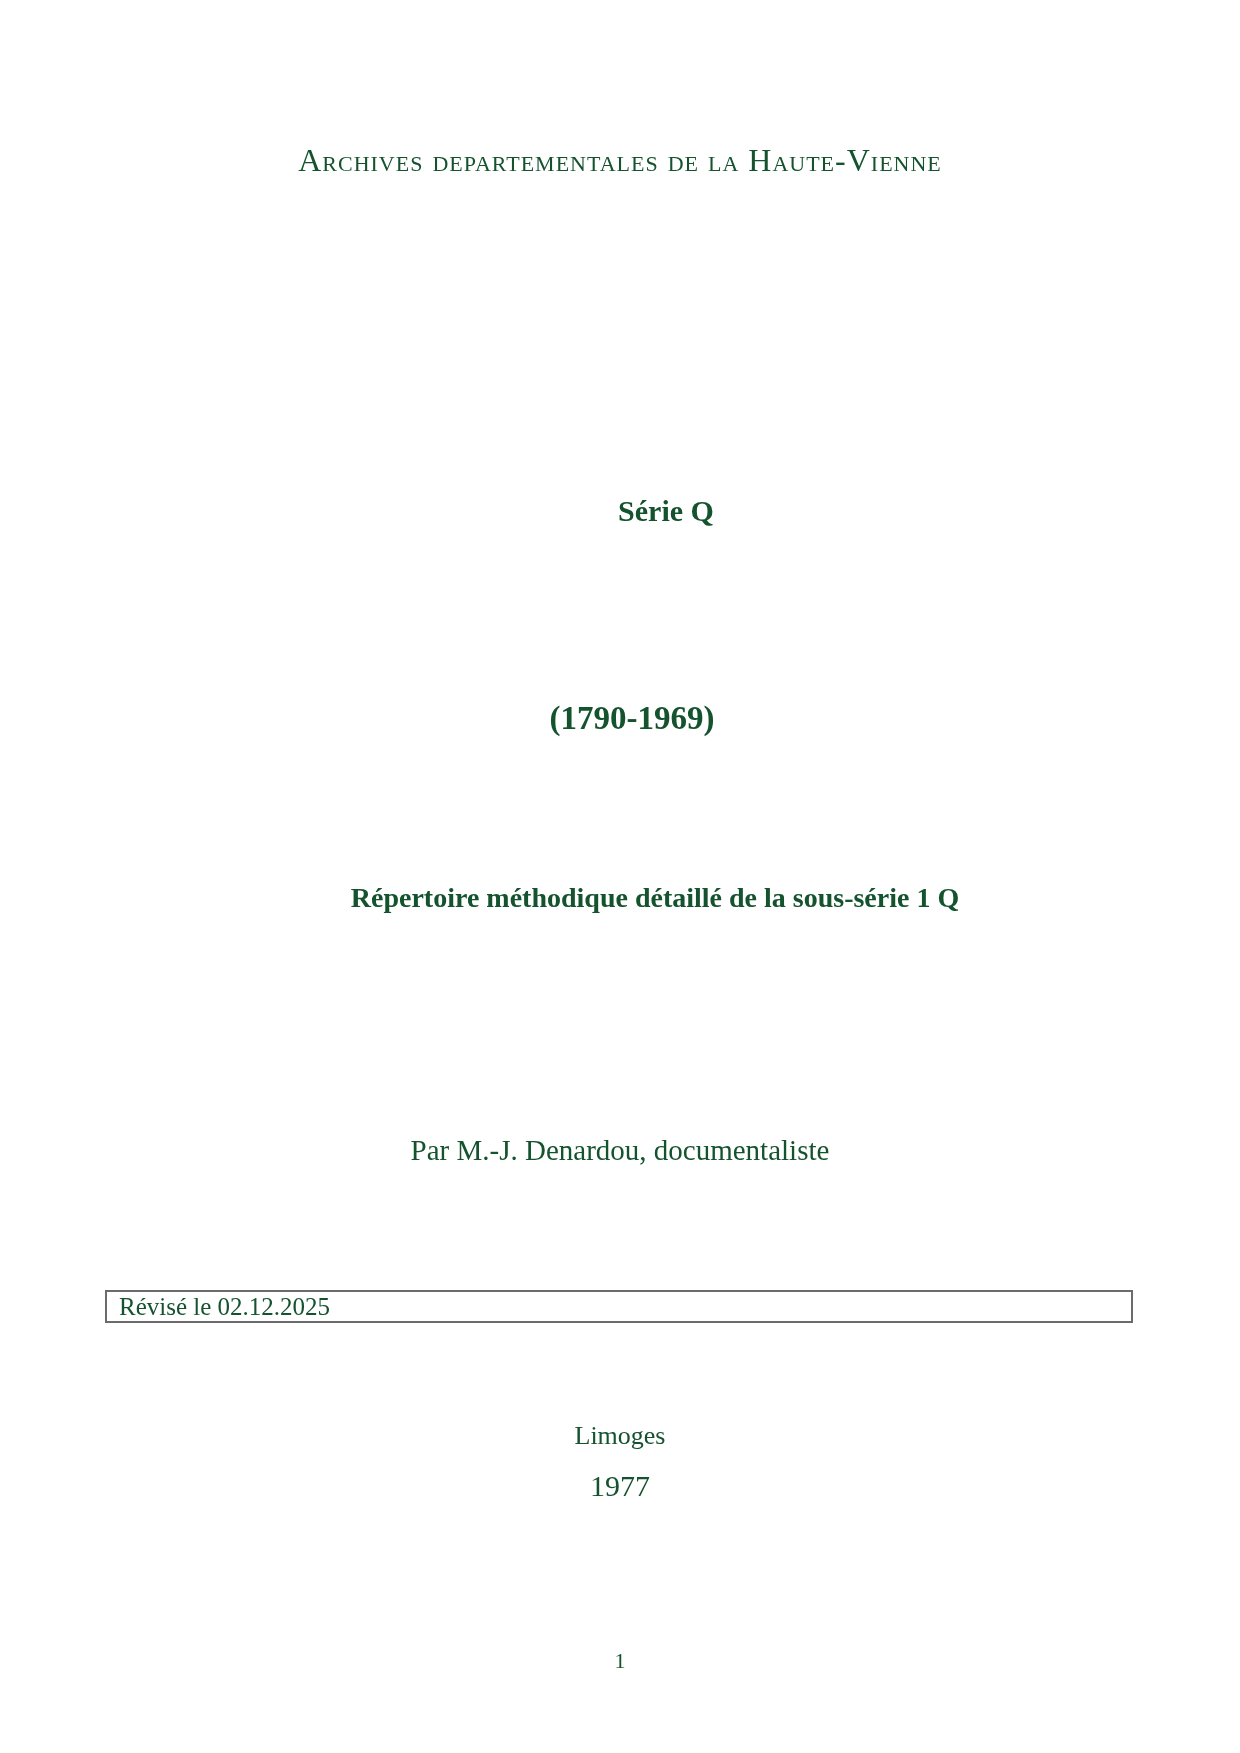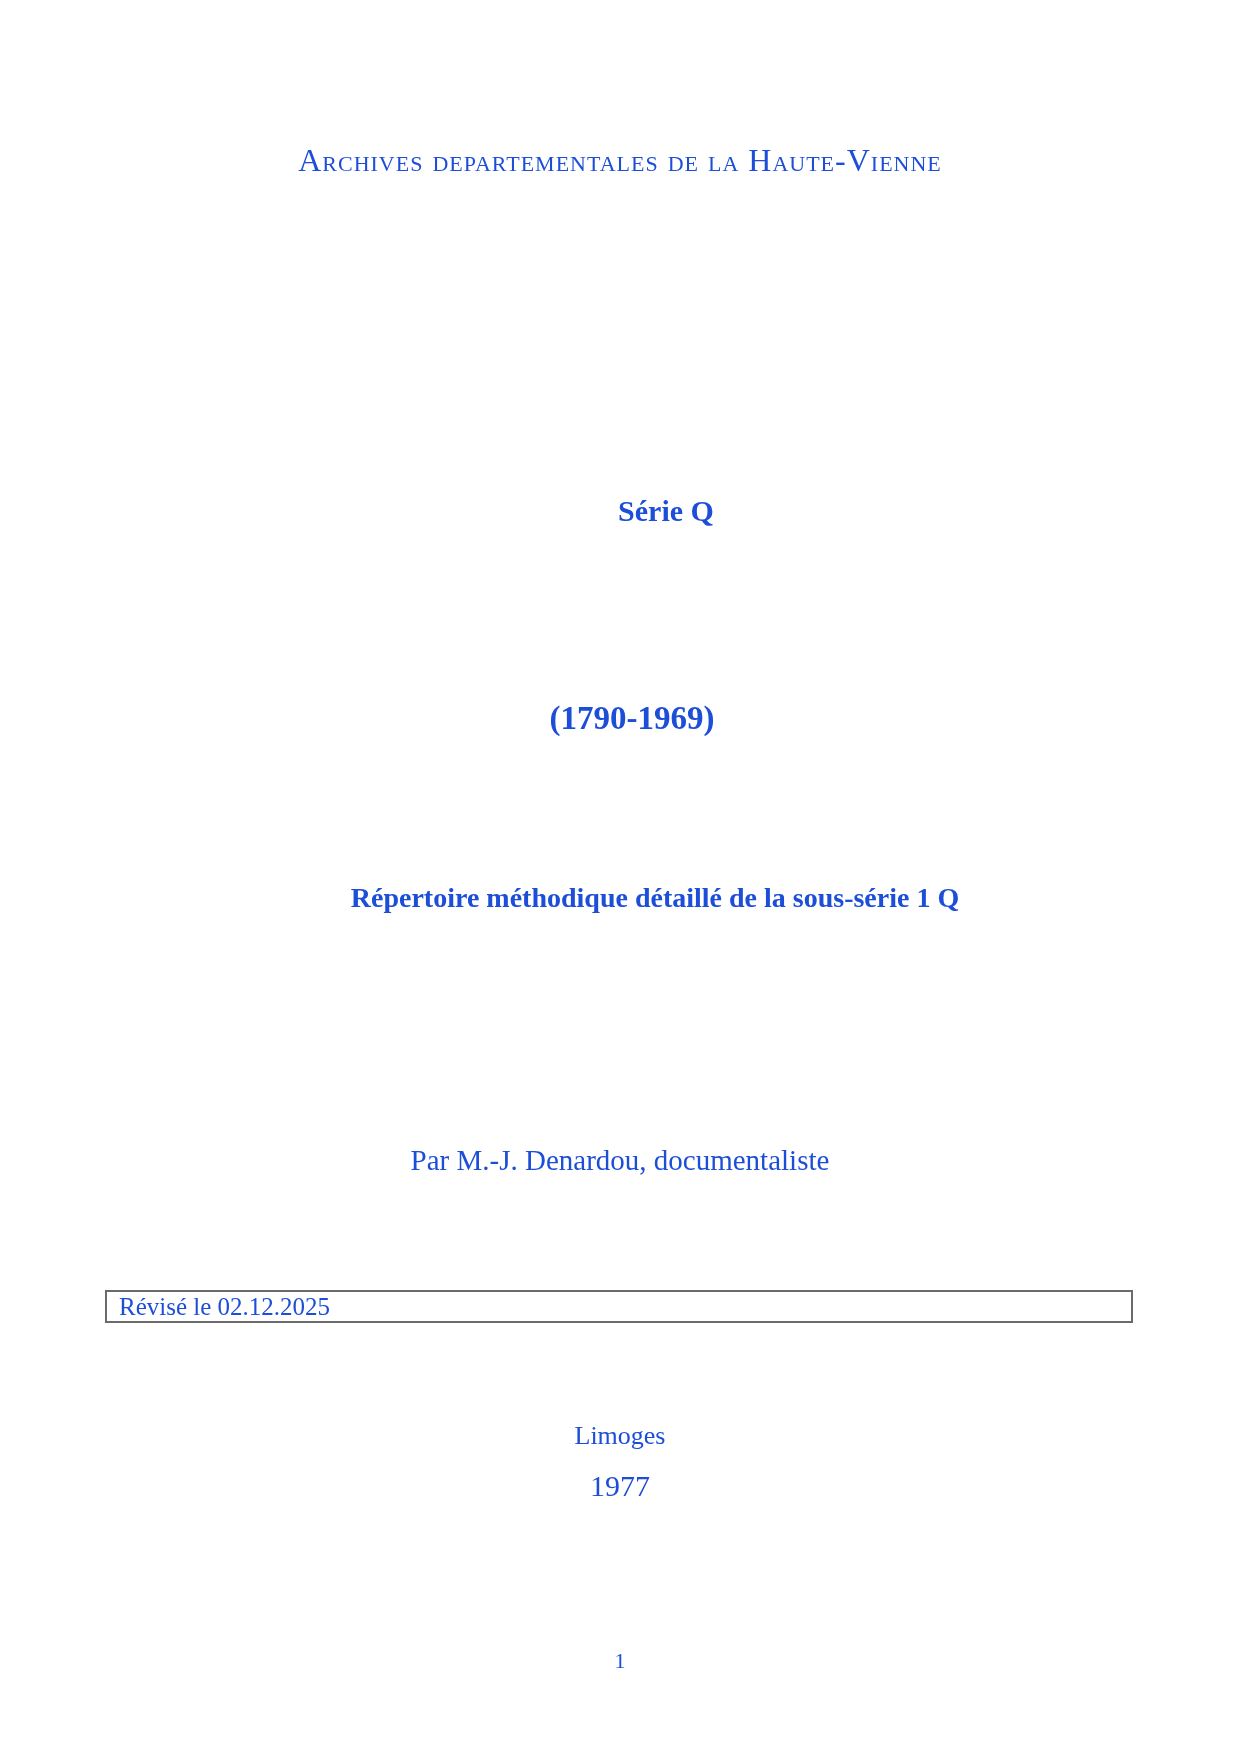--- a/index.html
+++ b/index.html
@@ -6,21 +6,21 @@
     margin: 0;
     padding: 0;
     background: #ffffff;
   }
   .page {
     position: relative;
     width: 1240px;
     height: 1753px;
     background: #ffffff;
     font-family: "Liberation Serif", "DejaVu Serif", serif;
-    color: #1d4ed8;
+    color: #14532d;
     overflow: hidden;
   }
   .line {
     position: absolute;
     left: 0;
     width: 100%;
     text-align: center;
     white-space: nowrap;
   }
   .institution {
@@ -46,21 +46,20 @@
   }
   .subtitle {
     top: 882px;
     font-size: 28px;
     font-weight: bold;
     padding-left: 35px;
   }
   .author {
     top: 1134px;
     font-size: 29px;
-    margin-top: 10px;
   }
   .revision-box {
     position: absolute;
     left: 105px;
     top: 1290px;
     width: 1028px;
     height: 33px;
     border: 2px solid #6b6b6b;
     box-sizing: border-box;
     display: flex;

